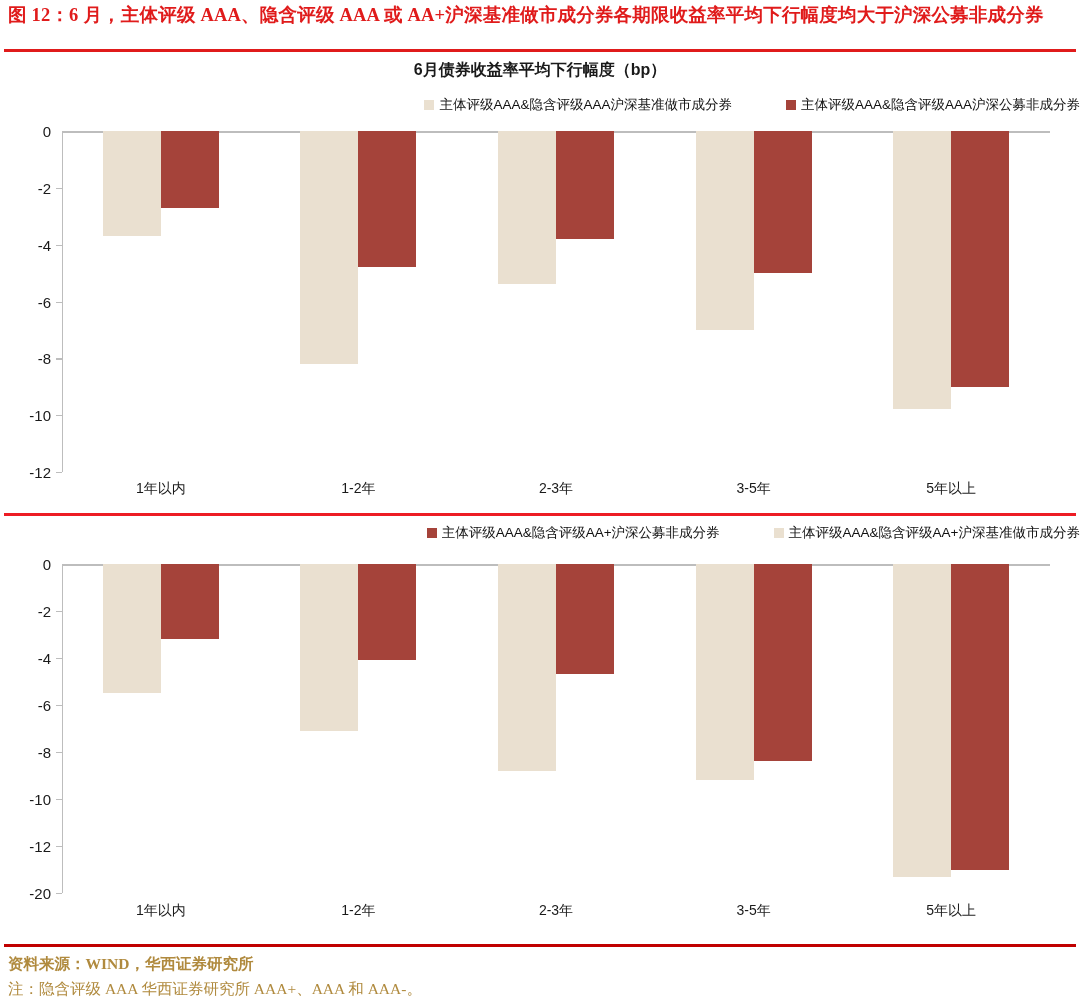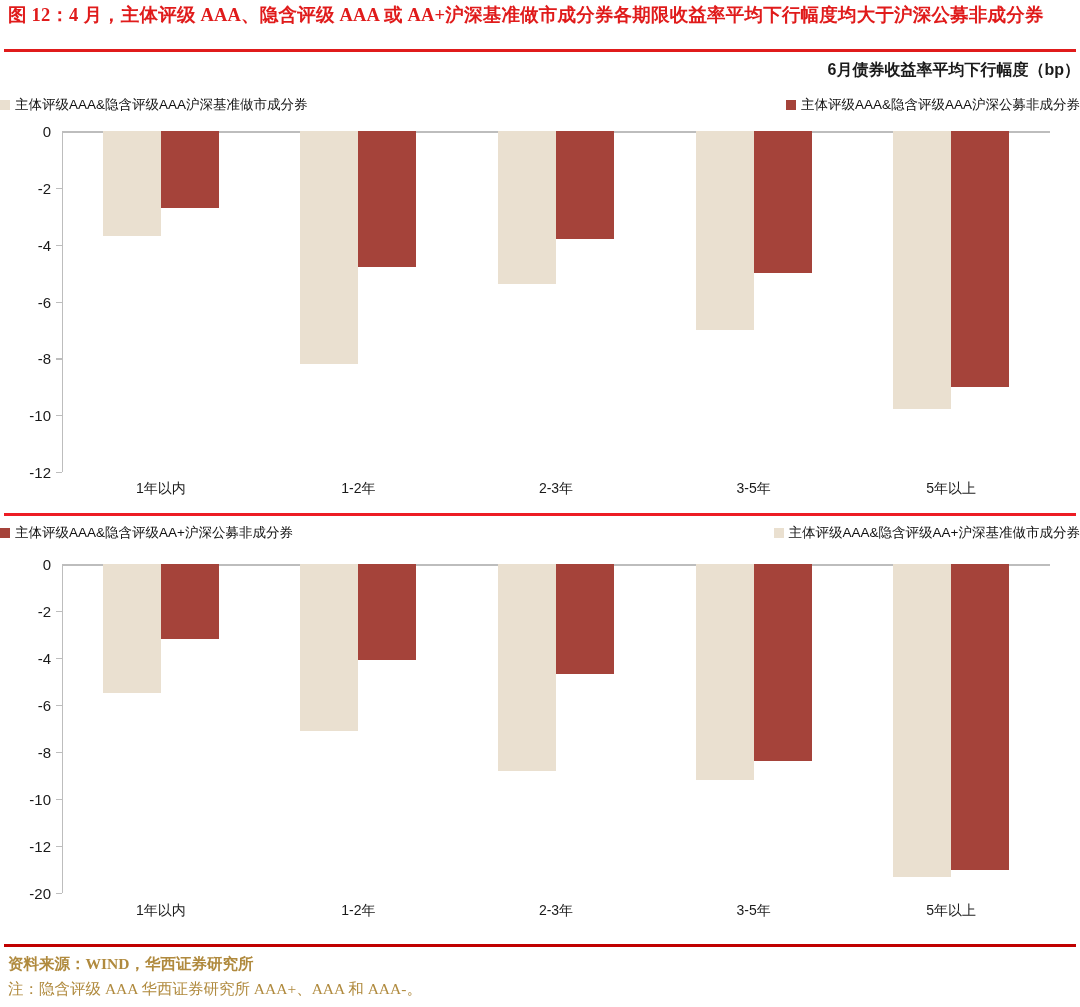--- a/index.html
+++ b/index.html
@@ -49,34 +49,34 @@
 
   
   .chart-block { position: absolute; left: 0; width: 1080px; }
   #chart1 { top: 52px;  height: 458px; }
   #chart2 { top: 518px; height: 424px; }
 
   .chart-title {
     position: absolute;
     left: 0; top: 8px;
     width: 1080px;
-    text-align: right;
+    text-align: center;
     font-family: "Liberation Sans", "DejaVu Sans", sans-serif;
     font-weight: bold;
     font-size: 16px;
     color: #1a1a1a;
   }
 
   
   .legend {
     position: absolute;
     left: 0;
     width: 1080px;
     display: flex;
-    justify-content: space-between;
+    justify-content: flex-end;
     gap: 54px;
     font-family: "Liberation Sans", "DejaVu Sans", sans-serif;
     font-size: 13.5px;
     color: #111;
     white-space: nowrap;
   }
   #chart1 .legend { top: 44px; }
   #chart2 .legend { top: 6px; }
   .legend-entry { display: flex; align-items: center; gap: 5px; }
   .swatch { width: 10px; height: 10px; display: inline-block; }
@@ -146,21 +146,21 @@
     line-height: 24px;
   }
   #src-line  { top: 952px; font-weight: bold; }
   #note-line { top: 977px; }
 </style>
 </head>
 <body>
 
 <div id="page">
 
-  <div class="fig-title">图 12：4 月，主体评级 AAA、隐含评级 AAA 或 AA+沪深基准做市成分券各期限收益率平均下行幅度均大于沪深公募非成分券</div>
+  <div class="fig-title">图 12：6 月，主体评级 AAA、隐含评级 AAA 或 AA+沪深基准做市成分券各期限收益率平均下行幅度均大于沪深公募非成分券</div>
   <div class="rule-top"></div>
 
   <div class="chart-block" id="chart1">
     <div class="chart-title">6月债券收益率平均下行幅度（bp）</div>
     <div class="legend" id="legend1">
         <div class="legend-entry">
           <span class="swatch" style="background: rgb(234, 224, 208);"></span>
           <span>主体评级AAA&amp;隐含评级AAA沪深基准做市成分券</span>
         </div>
         <div class="legend-entry">

